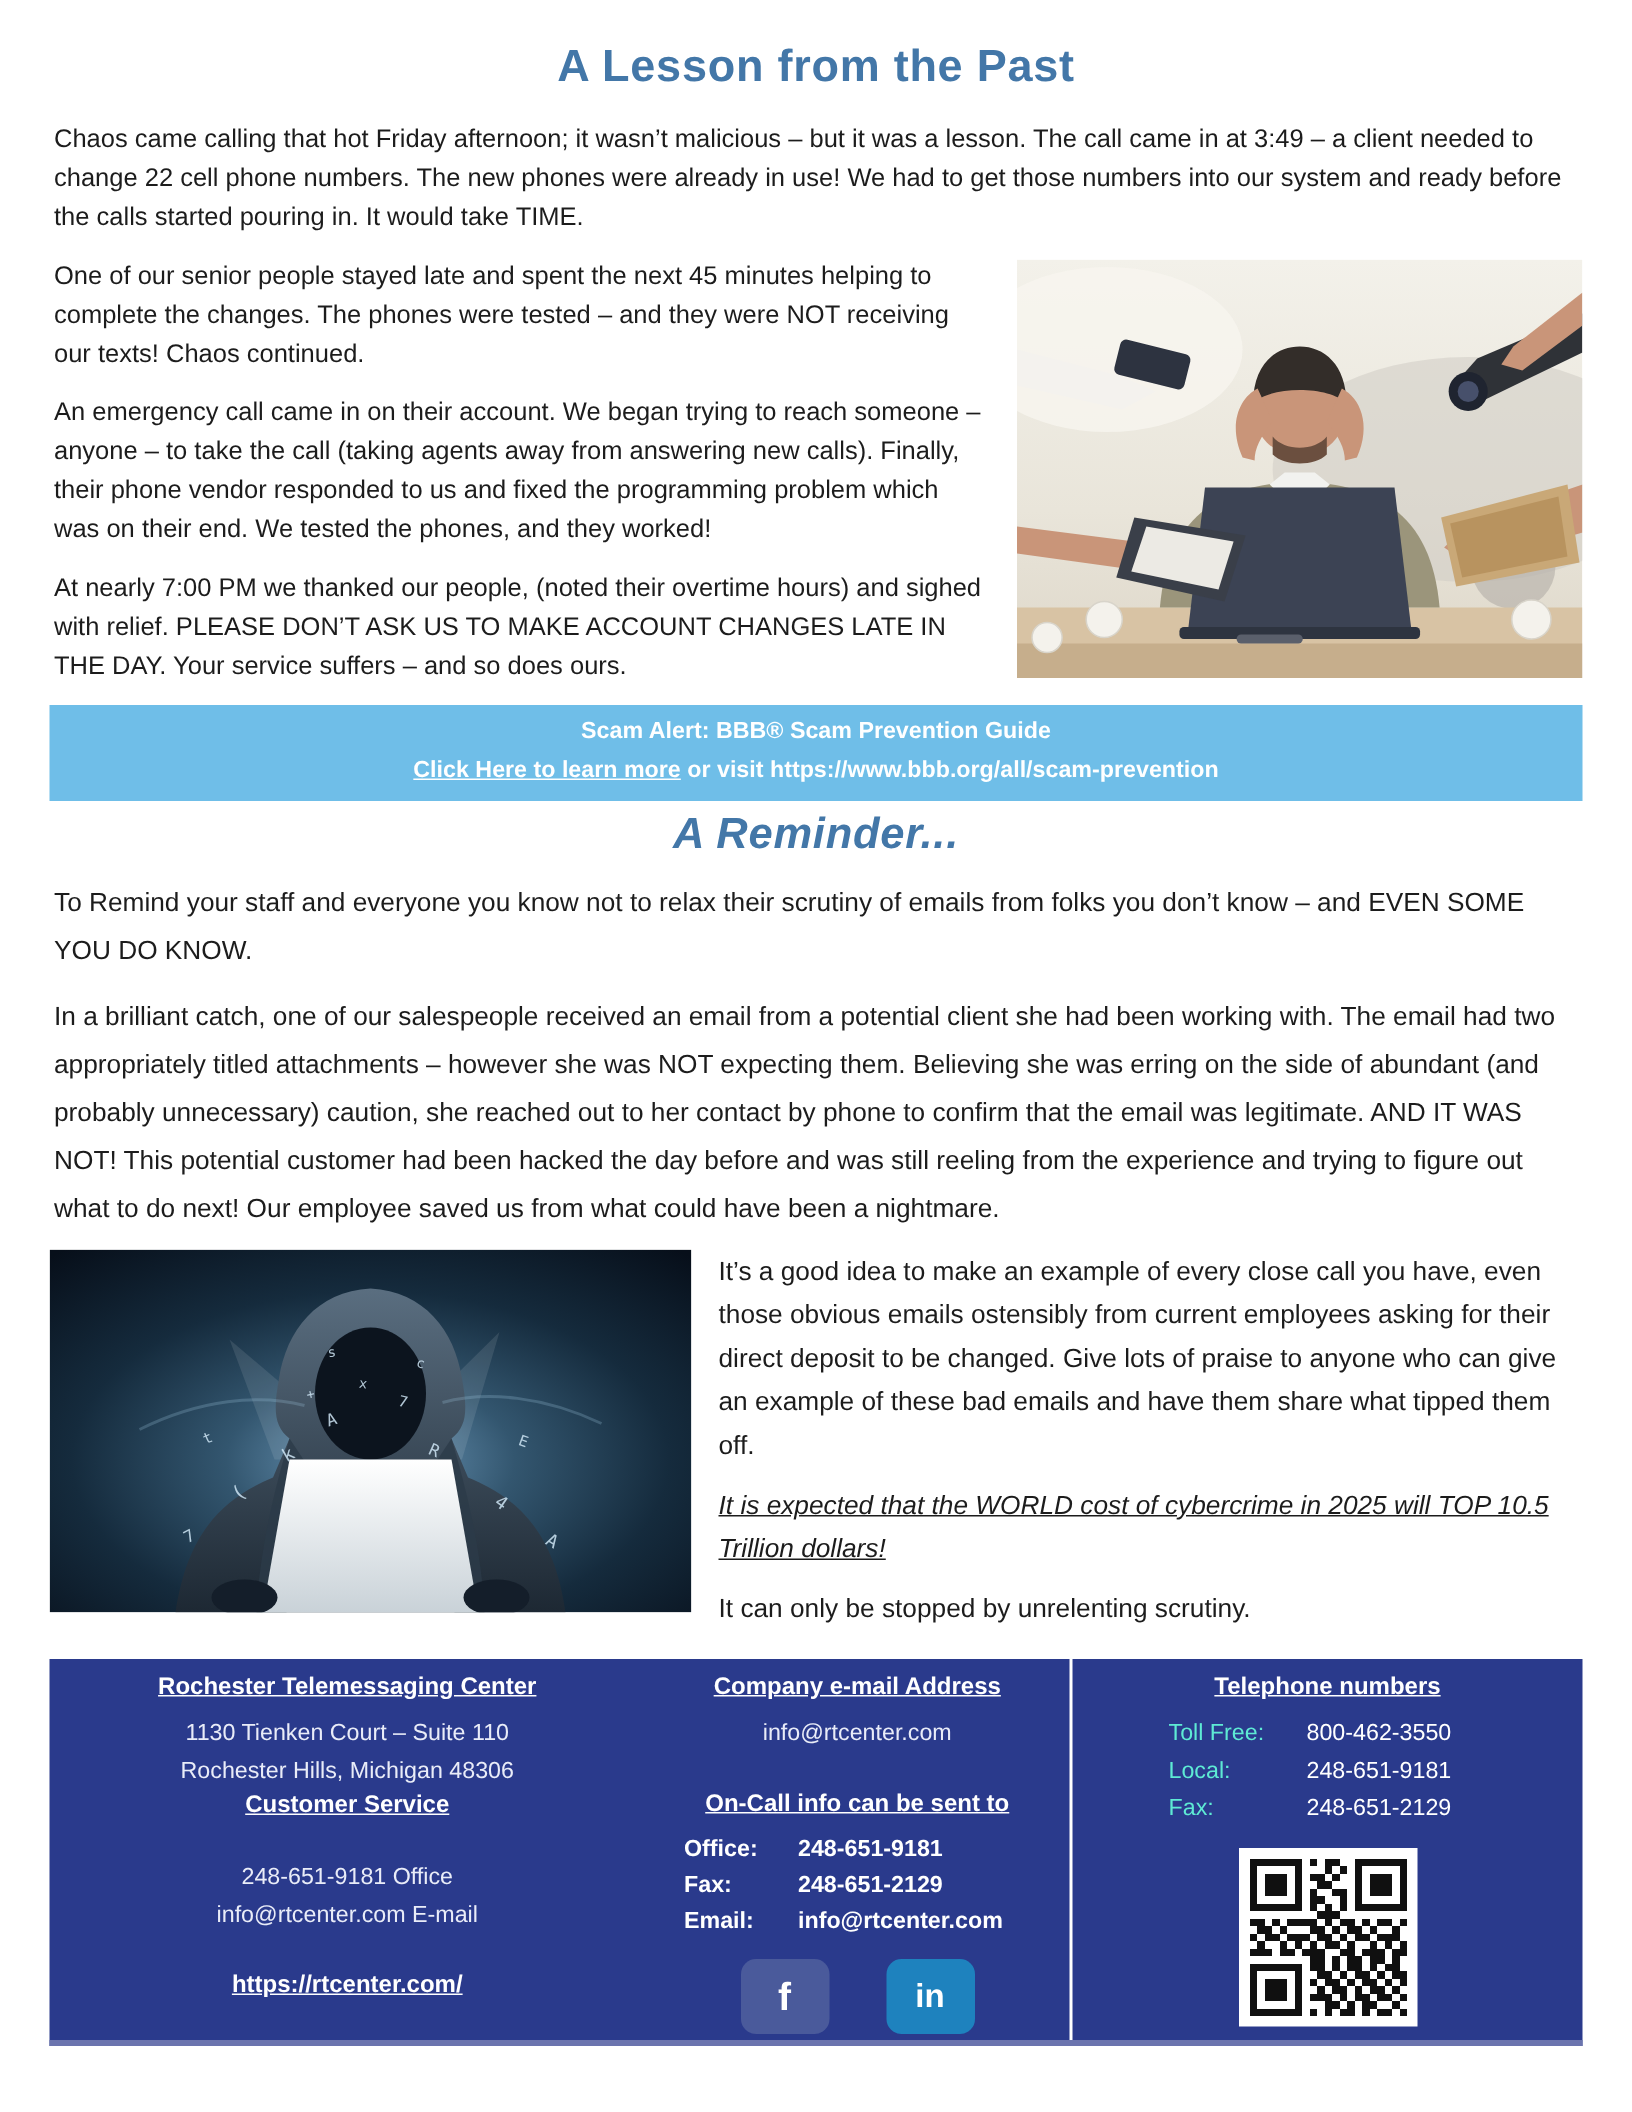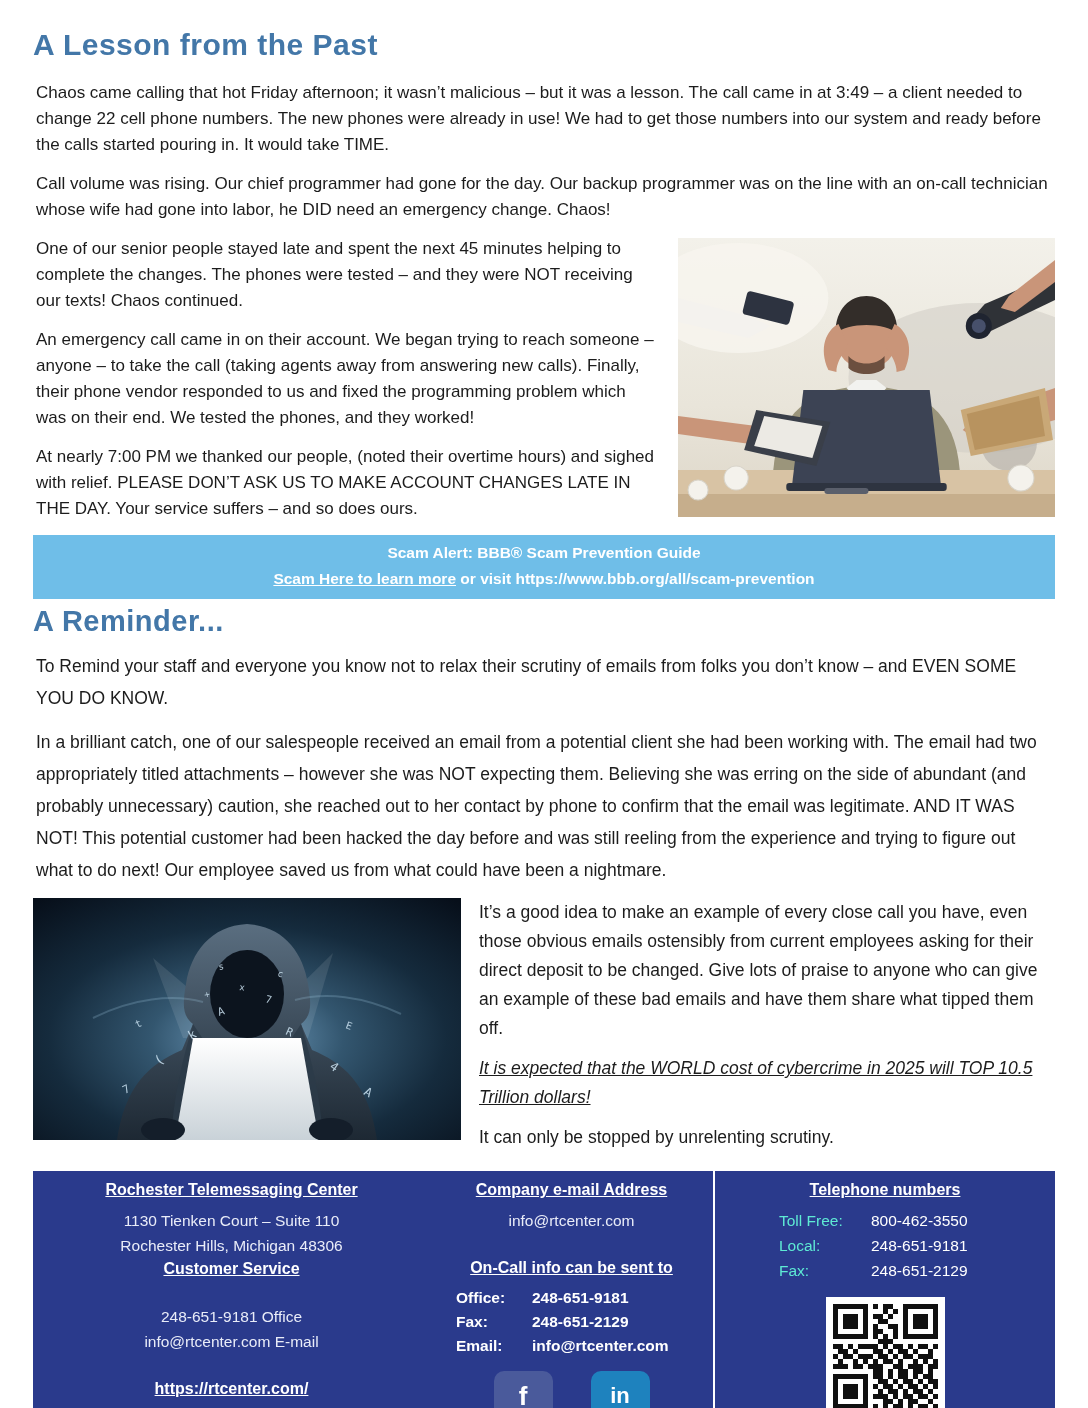--- a/index.html
+++ b/index.html
@@ -1,22 +1,22 @@
 <!DOCTYPE html>
 <html><head>
 <meta charset="utf-8">
 <style>
   * { margin:0; padding:0; box-sizing:border-box; }
   html,body { background:#ffffff; }
   body { width:1088px; height:1408px; overflow:hidden; font-family:"Liberation Sans", sans-serif; color:#1c1c1c; }
   .page { width:1088px; height:1408px; padding:24px 33px 0 33px; overflow:hidden; }
 
-  h1.sec-title { text-align:left; color:#4377a8; font-weight:bold; letter-spacing:.5px; }
+  h1.sec-title { text-align:center; color:#4377a8; font-weight:bold; letter-spacing:.5px; }
   h1.lesson-title { font-size:30px; margin:4px 0 18px; }
-  h1.reminder-title { font-size:29px; margin:6px 0 12px; }
+  h1.reminder-title { font-size:29px; margin:6px 0 12px;font-style:italic; }
 
   .b1 { font-size:17px; line-height:26px; margin:0 5px 13px 3px; }
   .b2 { font-size:17.5px; line-height:32px; margin:0 5px 12px 3px; }
 
   .photo-stressed { float:right; width:377px; height:279px; margin:2px 0 6px 22px; overflow:hidden; }
   .photo-stressed svg, .photo-hacker svg { display:block; width:100%; height:100%; }
 
   .banner { clear:both; background:#6fbee8; color:#ffffff; text-align:center; padding:9px 20px 11px; margin:6px 0 6px 0; }
   .banner-line1 { font-size:15.5px; font-weight:bold; margin-bottom:8px; }
   .banner-line2 { font-size:15.5px; font-weight:bold; }
@@ -56,21 +56,20 @@
   .qr { width:119px; height:119px; background:#ffffff; padding:7px; margin:14px auto 0; }
 </style>
 </head>
 <body>
 
 <div class="page">
 
   <h1 class="sec-title lesson-title">A Lesson from the Past</h1>
 
   <p class="b1">Chaos came calling that hot Friday afternoon; it wasn’t malicious – but it was a lesson. The call came in at 3:49 – a client needed to change 22 cell phone numbers. The new phones were already in use! We had to get those numbers into our system and ready before the calls started pouring in. It would take TIME.</p>
-  <p class="b1">Call volume was rising. Our chief programmer had gone for the day. Our backup programmer was on the line with an on-call technician whose wife had gone into labor, he  DID need an emergency change. Chaos!</p>
 
   <div class="photo-stressed">
     <svg viewBox="0 0 376 279" preserveAspectRatio="none">
       <defs>
         <linearGradient id="bg1" x1="0" y1="0" x2="0" y2="1">
           <stop offset="0" stop-color="#f3f1ea"></stop>
             <stop offset="0.6" stop-color="#e9e5da"></stop>
             <stop offset="1" stop-color="#ddd6c8"></stop>
         </linearGradient>
       </defs>
@@ -107,21 +106,21 @@
       <rect x="146" y="250" width="44" height="6" rx="3" fill="#5a5f6b"></rect>
     </svg>
   </div>
 
   <p class="b1">One of our senior people stayed late and spent the next 45 minutes helping to complete the changes. The phones were tested – and they were NOT receiving our texts! Chaos continued.</p>
   <p class="b1">An emergency call came in on their account. We began trying to reach someone – anyone – to take the call (taking agents away from answering new calls). Finally, their phone vendor responded to us and fixed the programming problem which was on their end.  We tested the phones, and they worked!</p>
   <p class="b1">At nearly 7:00 PM we thanked our people, (noted their overtime hours) and sighed with relief. PLEASE DON’T ASK US TO MAKE ACCOUNT CHANGES LATE IN THE DAY. Your service suffers – and so does ours.</p>
 
   <div class="banner">
     <div class="banner-line1">Scam Alert: BBB® Scam Prevention Guide</div>
-    <div class="banner-line2"><a class="banner-link">Scam Here to learn more</a><span> or visit https://www.bbb.org/all/scam-prevention</span></div>
+    <div class="banner-line2"><a class="banner-link">Click Here to learn more</a><span> or visit https://www.bbb.org/all/scam-prevention</span></div>
   </div>
 
   <h1 class="sec-title reminder-title">A Reminder...</h1>
 
   <p class="b2">To Remind your staff and everyone you know not to relax their scrutiny of emails from folks you don’t know – and EVEN SOME YOU DO KNOW.</p>
   <p class="b2">In a brilliant catch, one of our salespeople received an email from a potential client she had been working with. The email had two appropriately titled attachments – however she was NOT expecting them. Believing she was erring on the side of abundant (and probably unnecessary) caution, she reached out to her contact by phone to confirm that the email was legitimate. AND IT WAS NOT! This potential customer had been hacked the day before and was still reeling from the experience and trying to figure out what to do next! Our employee saved us from what could have been a nightmare.</p>
 
   <div class="reminder-row">
     <div class="photo-hacker">
       <svg viewBox="0 0 428 242" preserveAspectRatio="none">

